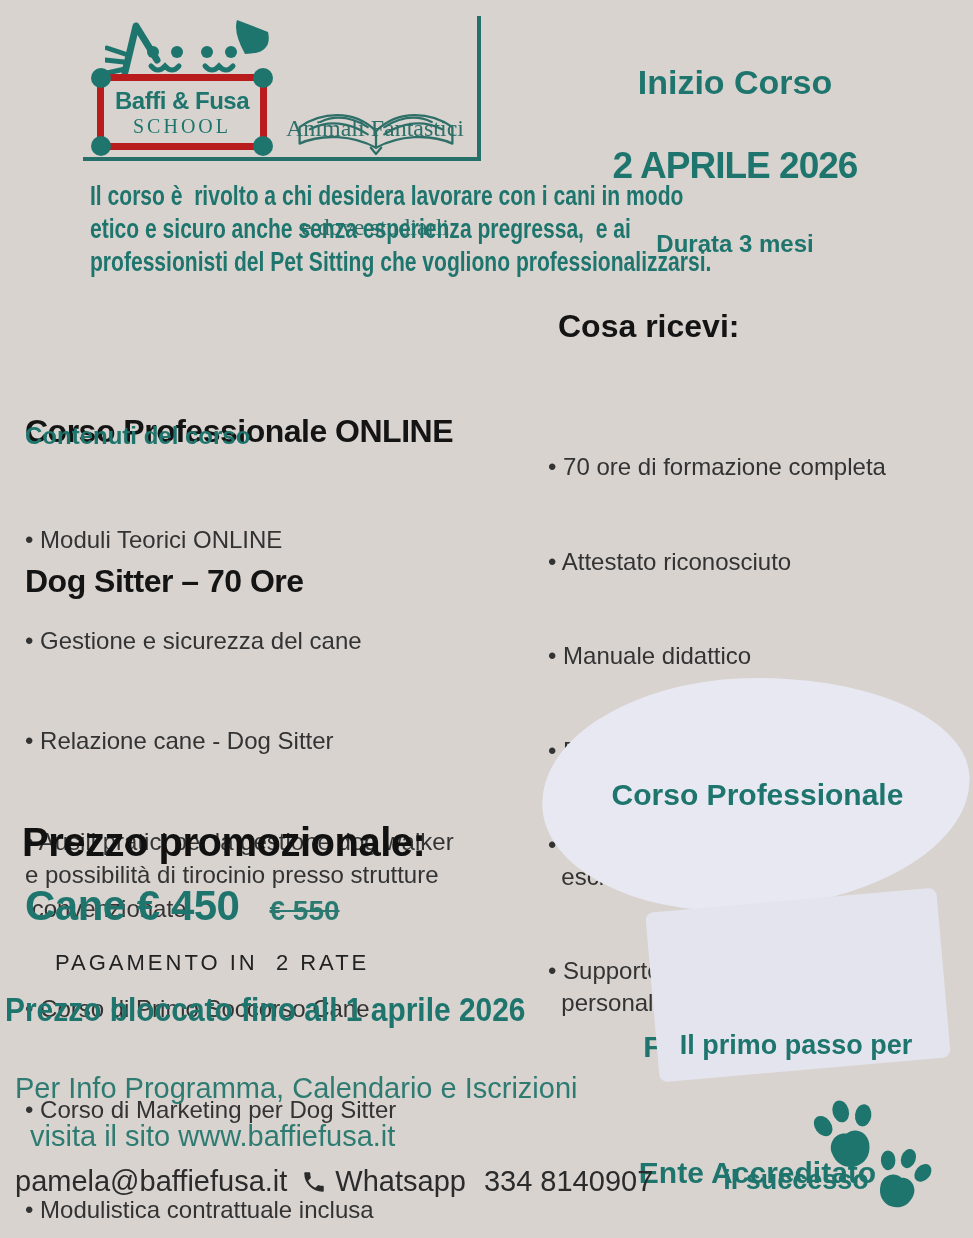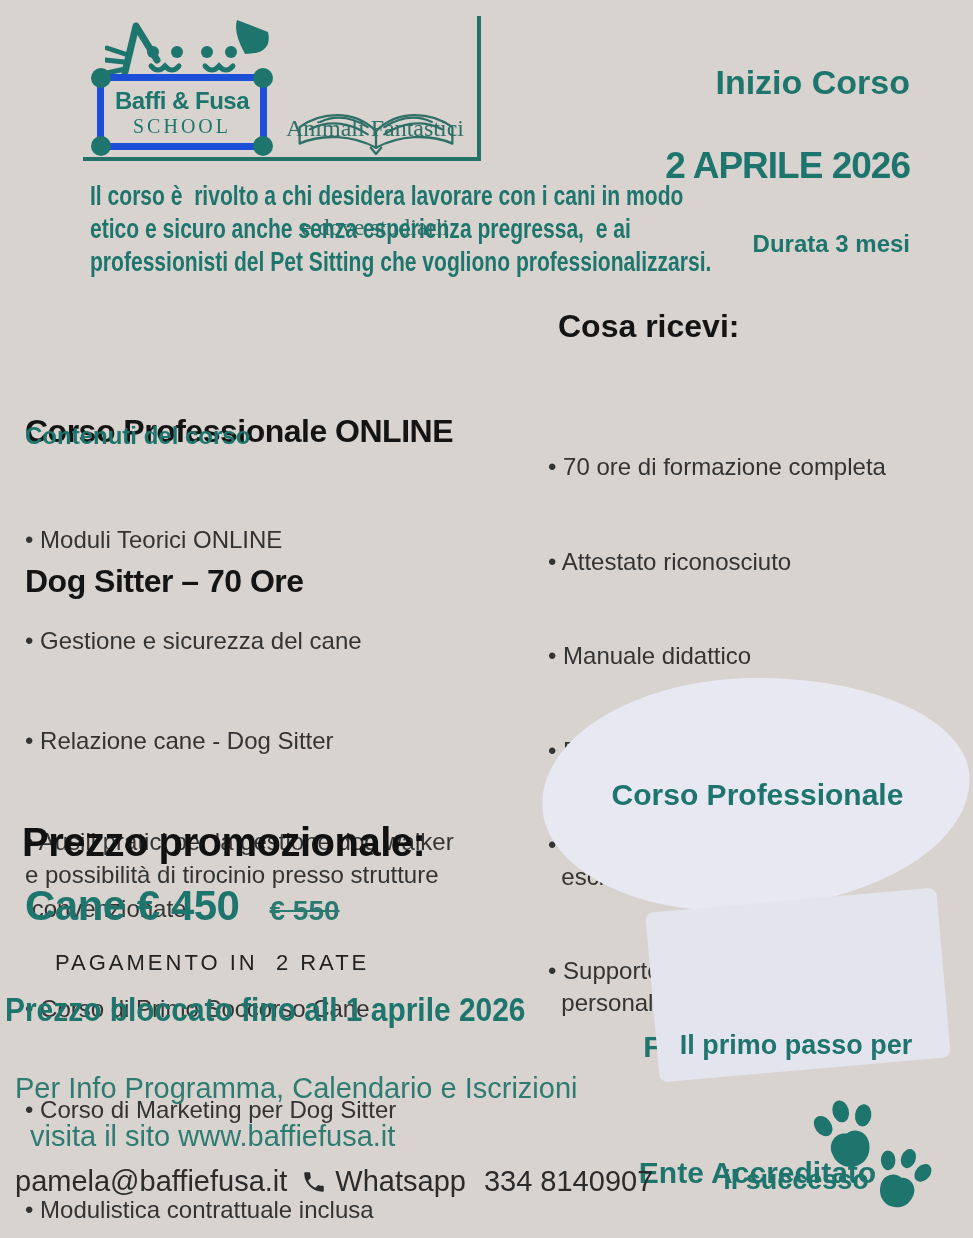--- a/index.html
+++ b/index.html
@@ -9,31 +9,31 @@
     background:#d8d3cf; overflow:hidden;
     font-family:"Liberation Sans", sans-serif;
     color:#2b2b2b;
   }
   .abs { position:absolute; white-space:pre-wrap; }
 
   
   .logo-frame { position:absolute; left:83px; top:16px; width:398px; height:145px;
     border-right:4px solid #26706a; border-bottom:4px solid #26706a; }
   .bone-rect { position:absolute; left:97px; top:74px; width:170px; height:76px;
-    border:7px solid #1d4ed8; border-radius:6px; text-align:center; }
+    border:7px solid #b91c1c; border-radius:6px; text-align:center; }
   .knob { position:absolute; width:20px; height:20px; border-radius:50%; background:#1e756d; }
   .knob.tl { left:-13px; top:-13px; } .knob.tr { right:-13px; top:-13px; }
   .knob.bl { left:-13px; bottom:-13px; } .knob.br { right:-13px; bottom:-13px; }
   .bone-name { margin-top:6px; font-size:24px; font-weight:bold; color:#1e756d; letter-spacing:-0.5px; }
   .bone-school { font-family:"Liberation Serif", serif; font-size:20px; color:#1e756d; letter-spacing:3px; }
   .tagline { left:272px; top:46px; width:206px; text-align:center;
     font-family:"Liberation Serif", serif; font-size:24px; line-height:33px; color:#2e6f68; }
 
   
-  .start { left:560px; top:24px; width:350px; text-align:right; }
+  .start { left:560px; top:24px; width:350px; text-align:center; }
   .start-l1 { font-size:34px; font-weight:bold; color:#1e756d; line-height:44px; }
   .start-l2 { font-size:37px; font-weight:bold; color:#1e756d; line-height:52px; letter-spacing:-1px; }
   .start-l3 { font-size:24px; font-weight:bold; color:#1e756d; line-height:32px; }
 
   
   .intro { left:90px; top:180px; width:940px;
     font-size:27px; font-weight:bold; color:#1e756d; line-height:33px;
     transform:scaleX(0.78); transform-origin:left top; letter-spacing:0px; }
 
   

